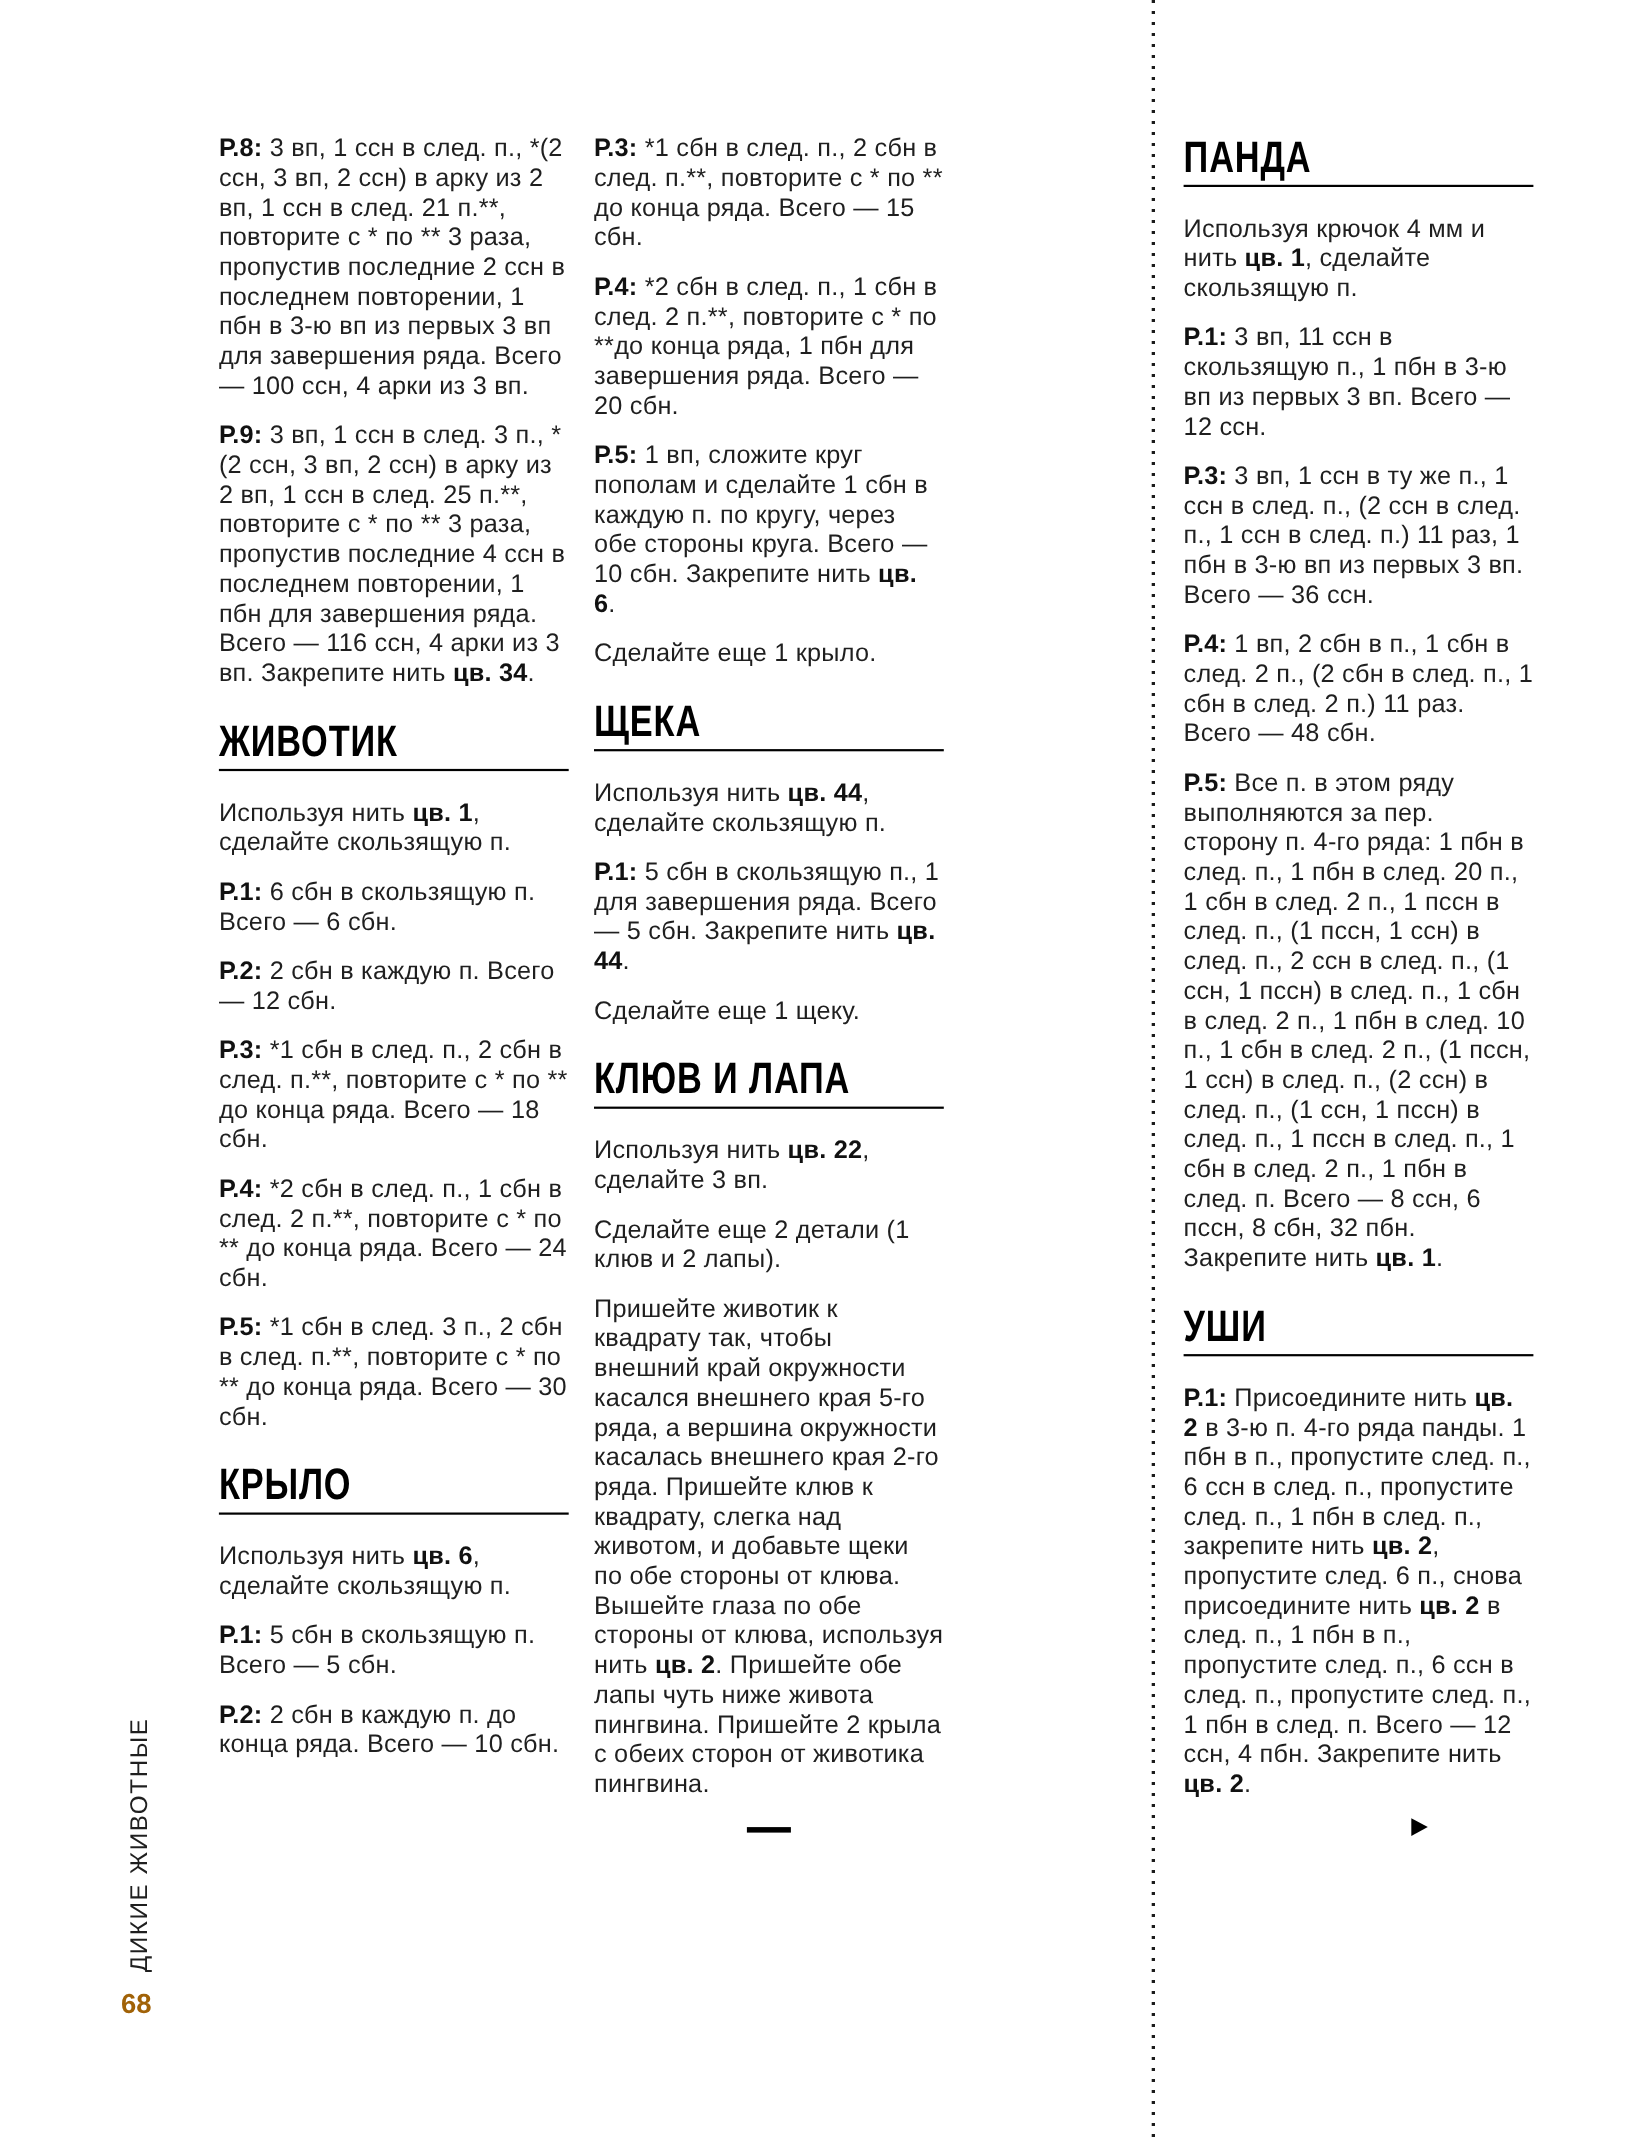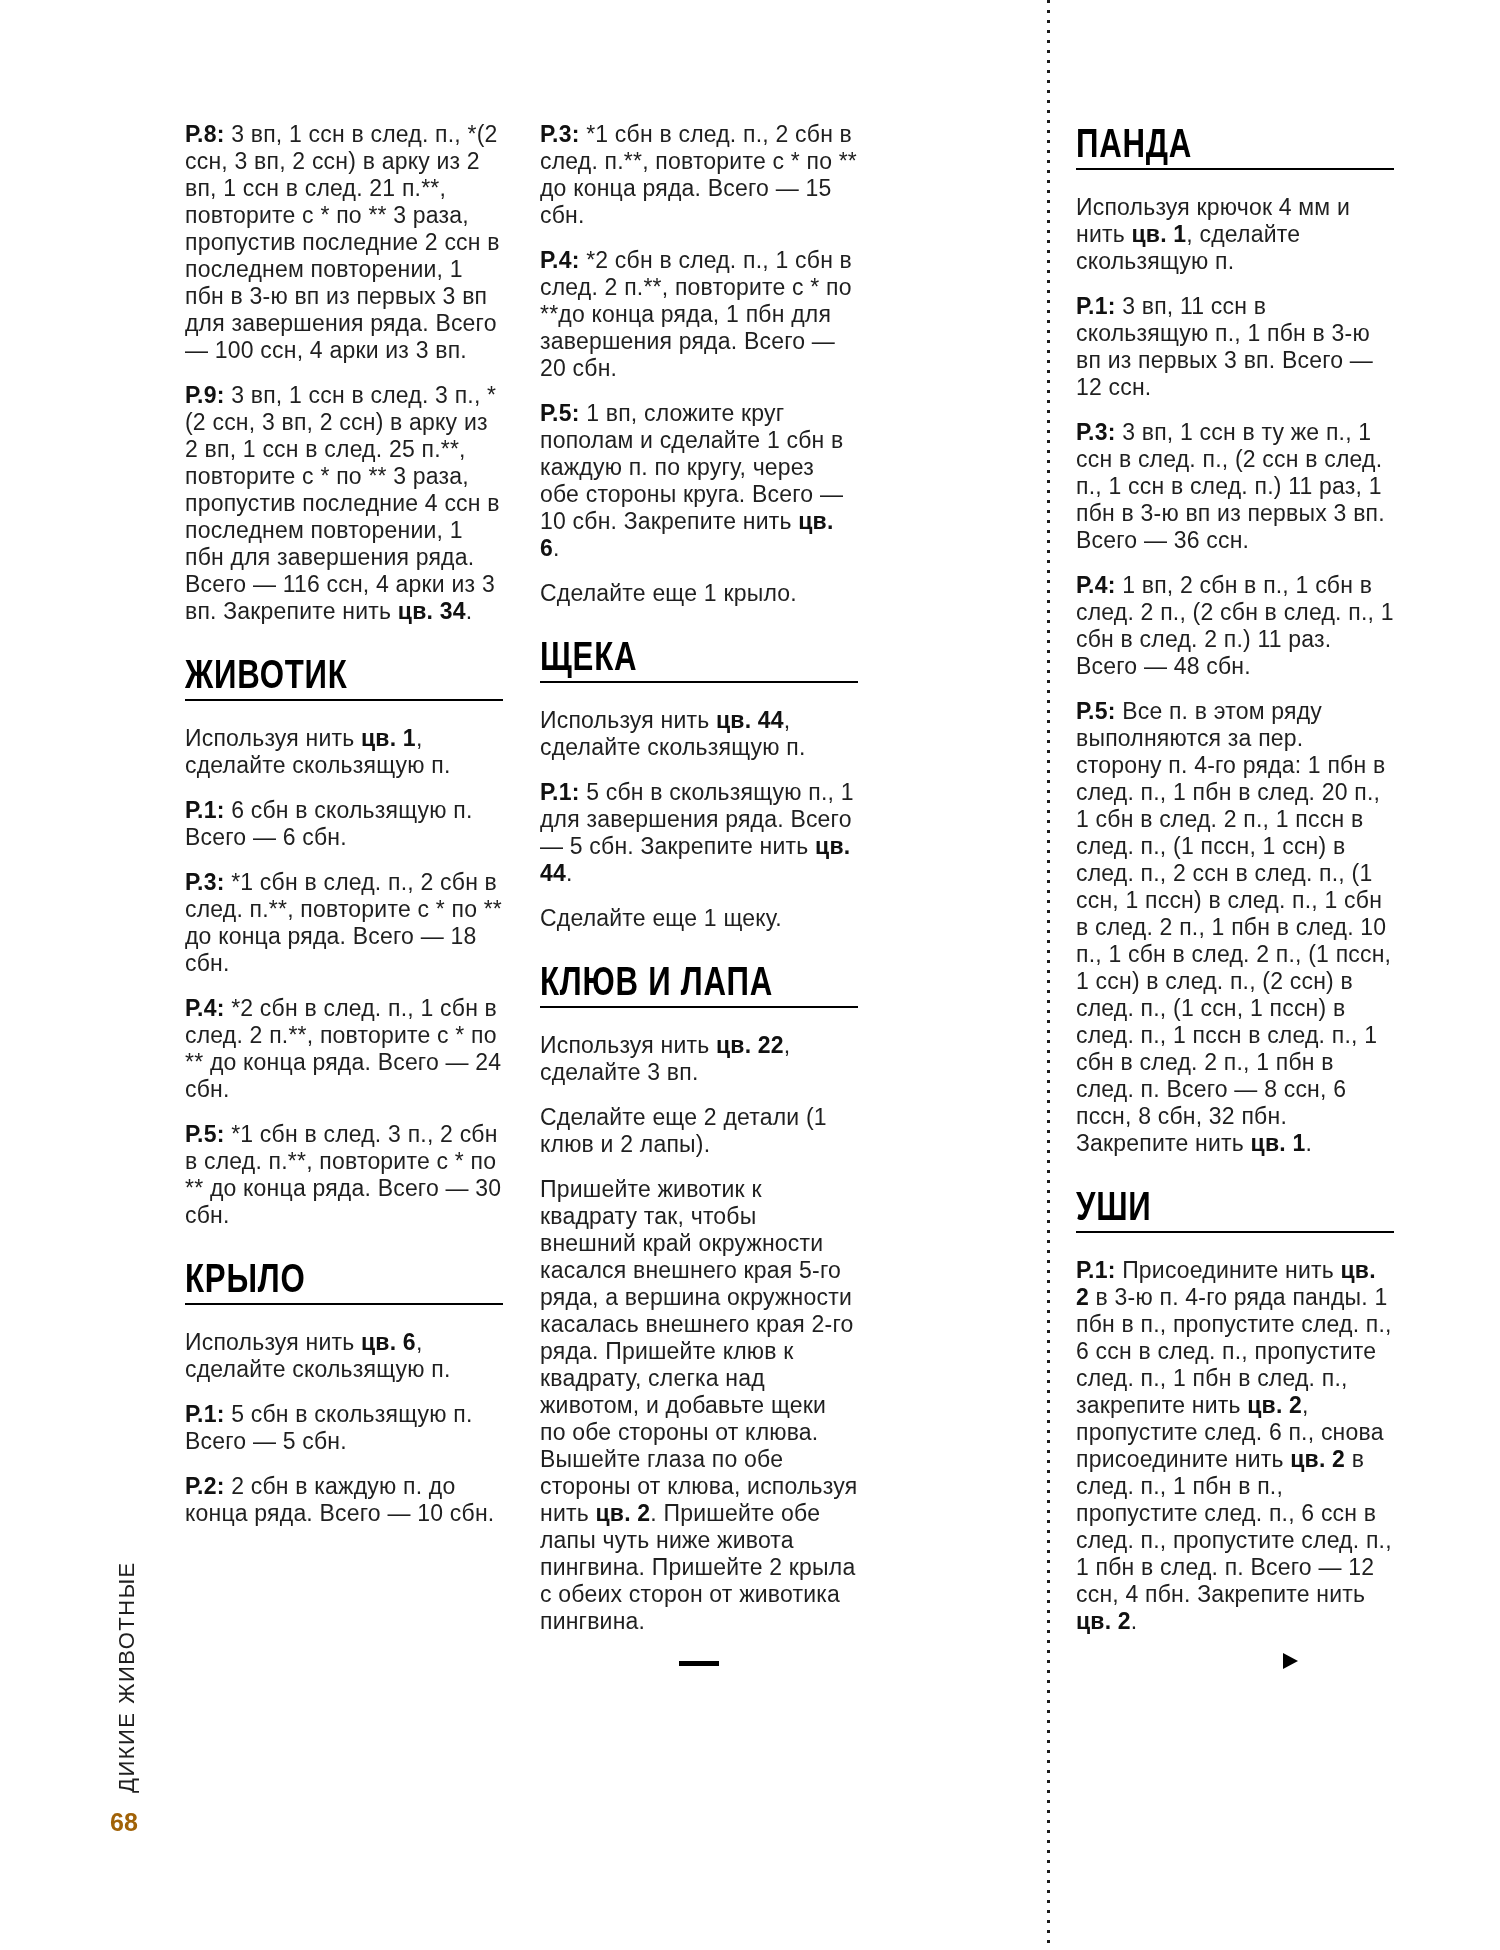--- a/index.html
+++ b/index.html
@@ -20,21 +20,21 @@
     height: 1950px;
     background-image: repeating-linear-gradient(to bottom, #1b1b1b 0 3px, transparent 3px 10px);
   }
   .col {
     position: absolute;
     width: 318px;
     font-size: 23px;
     line-height: 27px;
     letter-spacing: 0.2px;
   }
-  #col1 { left: 185px; top: 121px; }
+  #col1 { left: 199px; top: 121px; }
   #col2 { left: 540px; top: 121px; }
   #col3 { left: 1076px; top: 122px; }
   .para { margin: 0 0 18px 0; }
   .para .b { font-weight: 700; color: #111; }
   .heading {
     margin: 28px 0 24px 0;
     padding-bottom: 4px;
     border-bottom: 2px solid #000;
   }
   .col > .heading:first-child { margin-top: 0; }
@@ -88,20 +88,21 @@
 <body>
 
 <div class="page">
   <div class="dotted-rule"></div>
   <div class="col" id="col1">
       <p class="para"><span class="b">Р.8:</span><span> 3 вп, 1 ссн в след. п., *(2 ссн, 3 вп, 2 ссн) в арку из 2 вп, 1 ссн в след. 21 п.**, повторите с * по ** 3 раза, пропустив последние 2 ссн в последнем повторении, 1 пбн в 3-ю вп из первых 3 вп для завершения ряда. Всего — 100 ссн, 4 арки из 3 вп.</span></p>
       <p class="para"><span class="b">Р.9:</span><span> 3 вп, 1 ссн в след. 3 п., *(2 ссн, 3 вп, 2 ссн) в арку из 2 вп, 1 ссн в след. 25 п.**, повторите с * по ** 3 раза, пропустив последние 4 ссн в последнем повторении, 1 пбн для завершения ряда. Всего — 116 ссн, 4 арки из 3 вп. Закрепите нить </span><span class="b">цв. 34</span><span>.</span></p>
       <h2 class="heading"><span class="heading-text">ЖИВОТИК</span></h2>
       <p class="para"><span>Используя нить </span><span class="b">цв. 1</span><span>, сделайте скользящую п.</span></p>
       <p class="para"><span class="b">Р.1:</span><span> 6 сбн в скользящую п. Всего — 6 сбн.</span></p>
+      <p class="para"><span class="b">Р.2:</span><span> 2 сбн в каждую п. Всего — 12 сбн.</span></p>
       <p class="para"><span class="b">Р.3:</span><span> *1 сбн в след. п., 2 сбн в след. п.**, повторите с * по ** до конца ряда. Всего — 18 сбн.</span></p>
       <p class="para"><span class="b">Р.4:</span><span> *2 сбн в след. п., 1 сбн в след. 2 п.**, повторите с * по ** до конца ряда. Всего — 24 сбн.</span></p>
       <p class="para"><span class="b">Р.5:</span><span> *1 сбн в след. 3 п., 2 сбн в след. п.**, повторите с * по ** до конца ряда. Всего — 30 сбн.</span></p>
       <h2 class="heading"><span class="heading-text">КРЫЛО</span></h2>
       <p class="para"><span>Используя нить </span><span class="b">цв. 6</span><span>, сделайте скользящую п.</span></p>
       <p class="para"><span class="b">Р.1:</span><span> 5 сбн в скользящую п. Всего — 5 сбн.</span></p>
       <p class="para"><span class="b">Р.2:</span><span> 2 сбн в каждую п. до конца ряда. Всего — 10 сбн.</span></p>
     </div>
   <div class="col" id="col2">
       <p class="para"><span class="b">Р.3:</span><span> *1 сбн в след. п., 2 сбн в след. п.**, повторите с * по ** до конца ряда. Всего — 15 сбн.</span></p>

